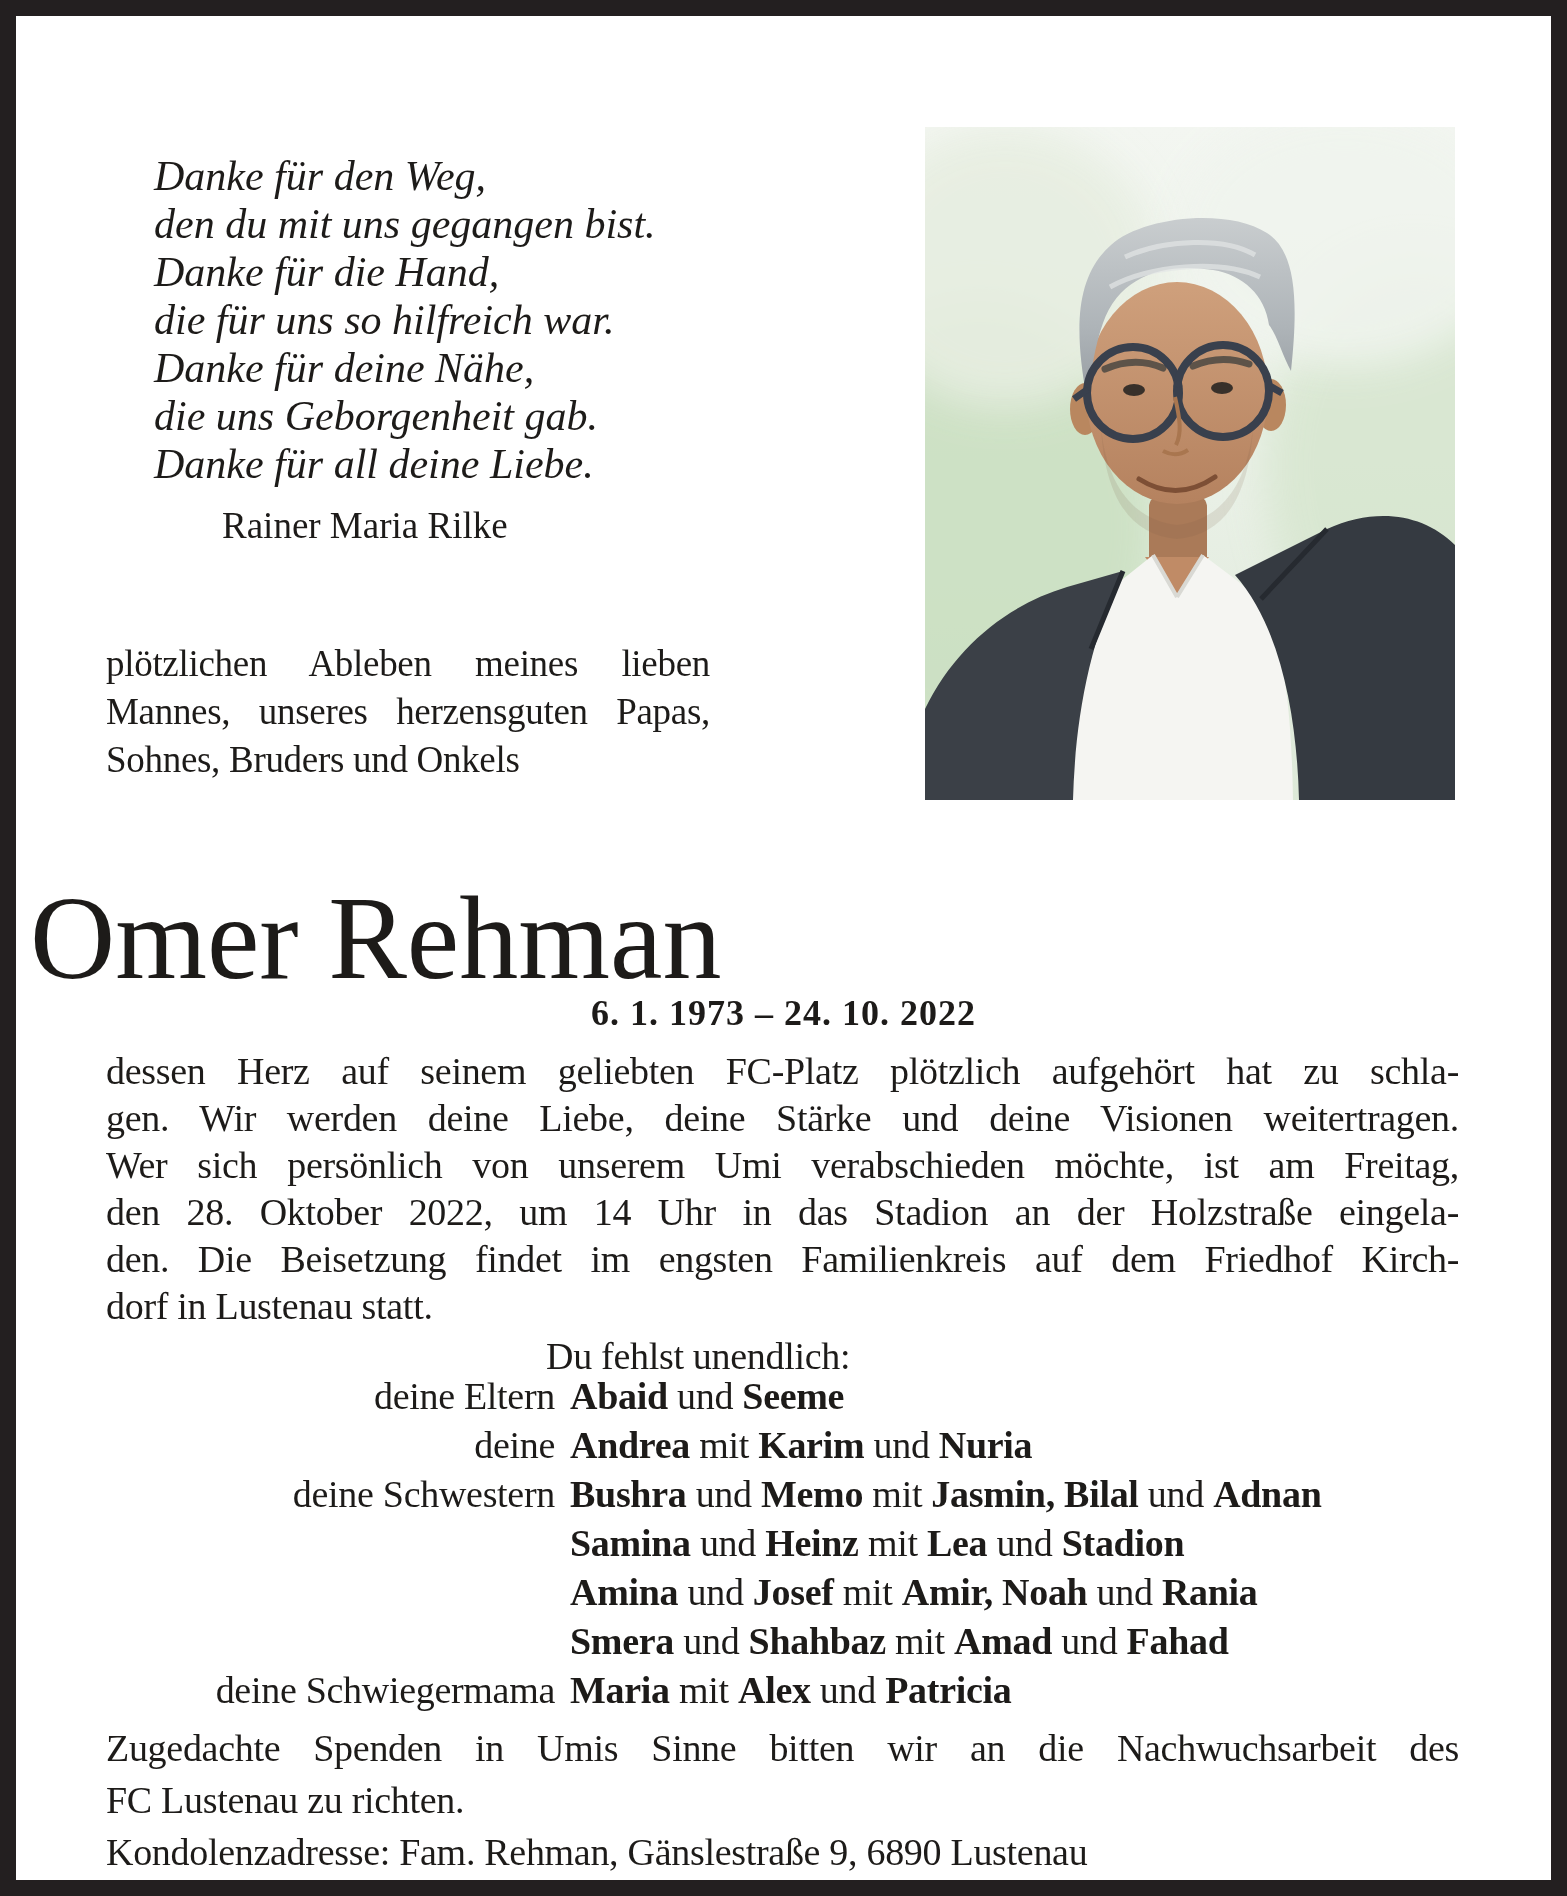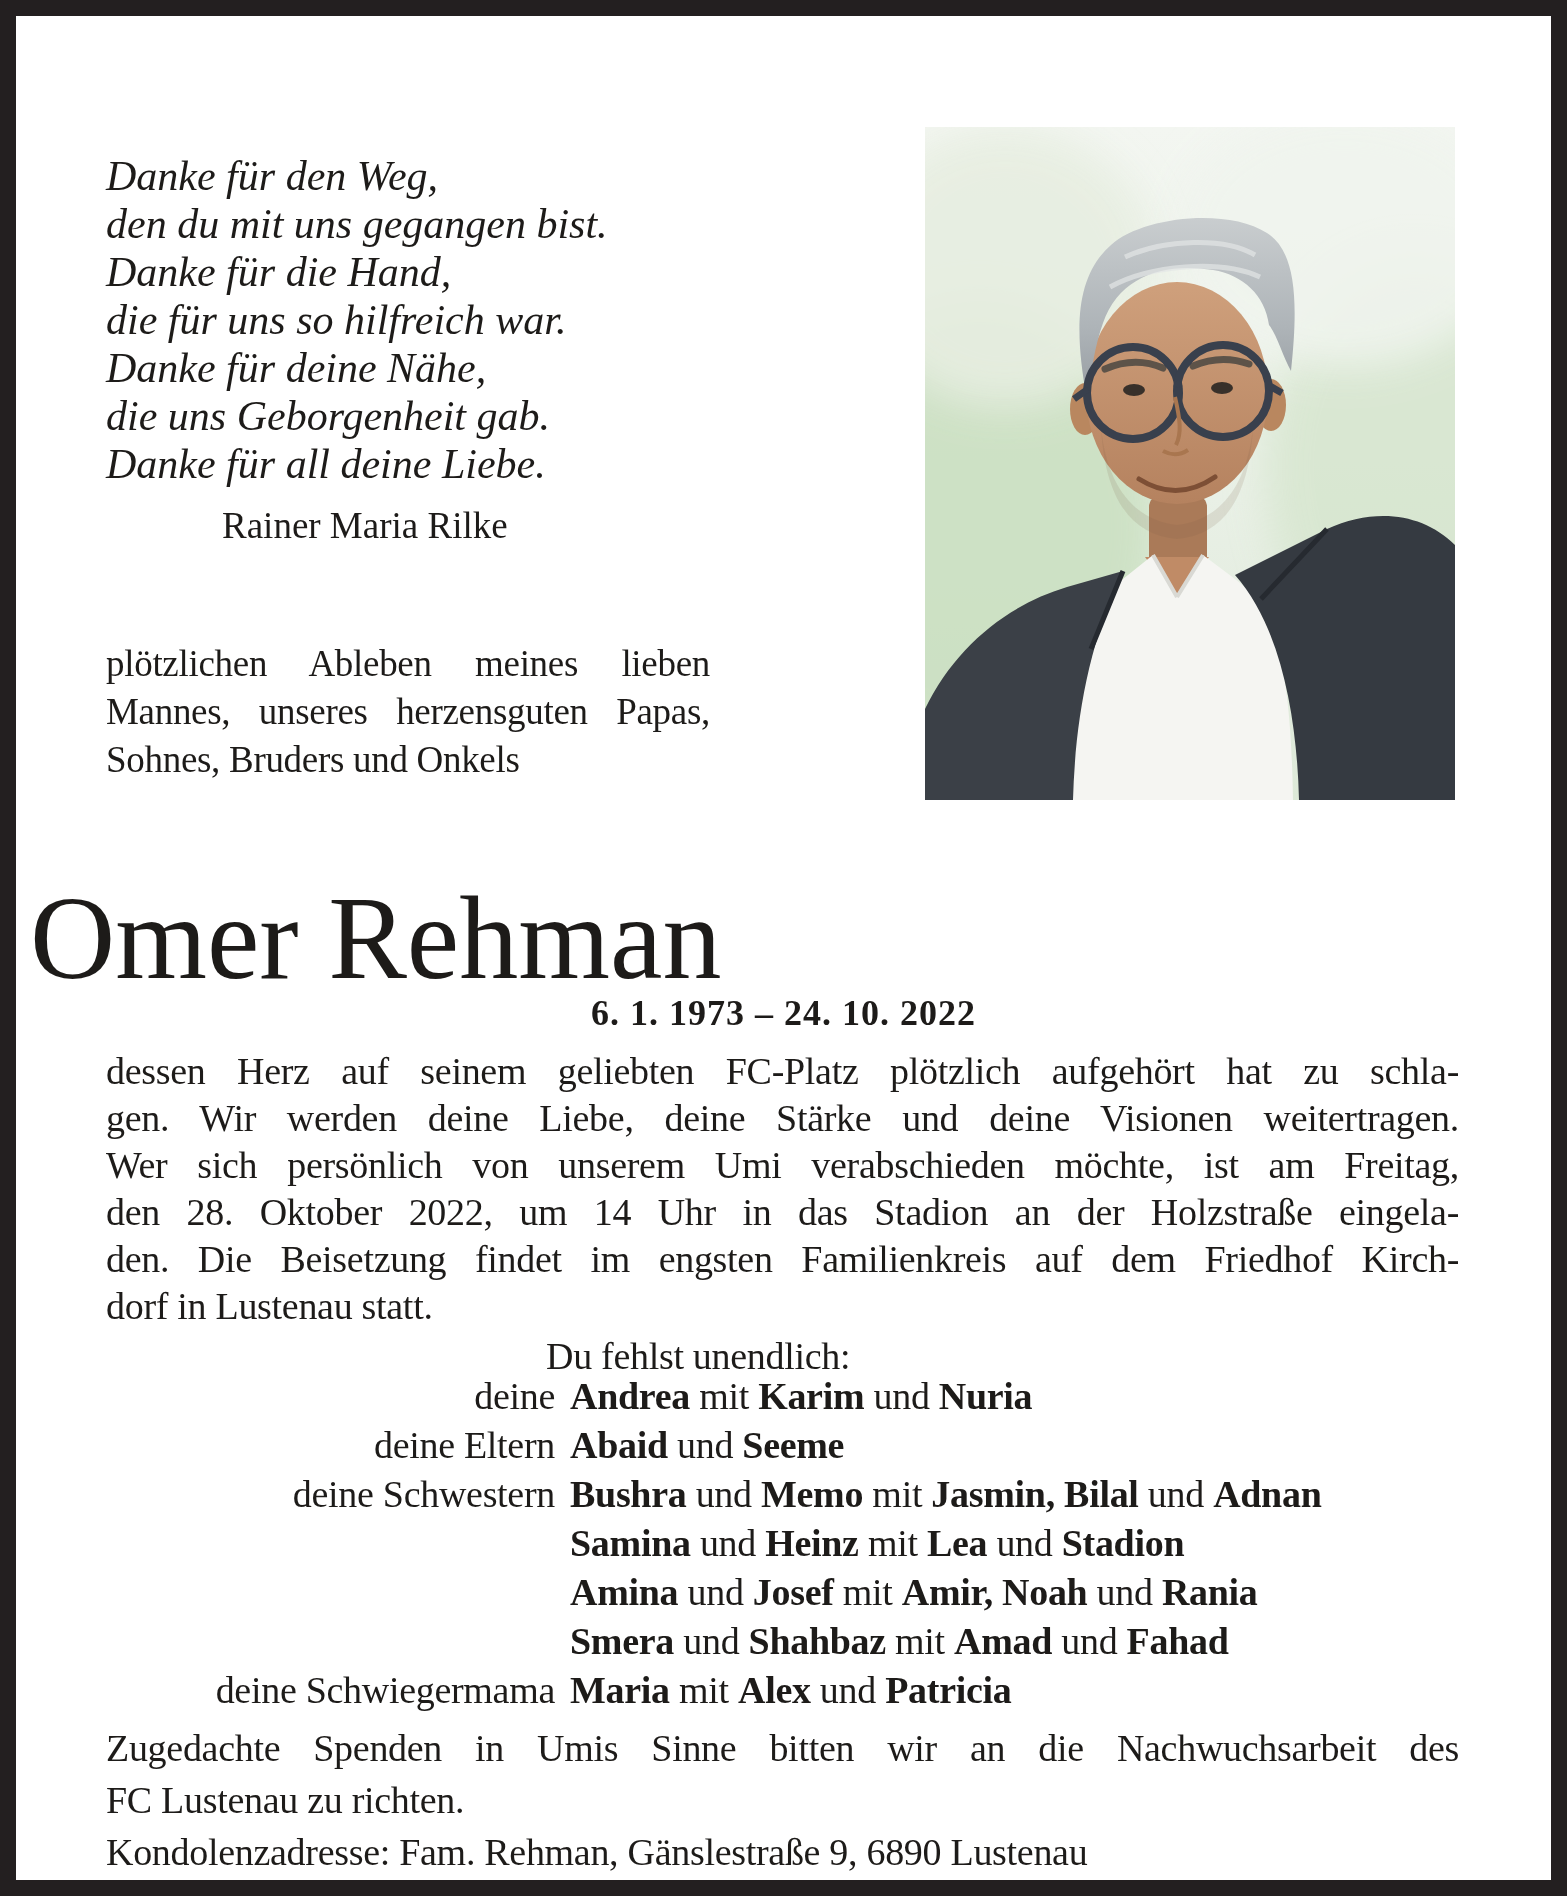--- a/index.html
+++ b/index.html
@@ -4,21 +4,21 @@
 <title>Todesanzeige</title>
 <style>
   html,body{margin:0;padding:0;background:#ffffff;}
   .page{
     position:relative;width:1567px;height:1896px;box-sizing:border-box;
     background:#ffffff;border:16px solid #231f20;overflow:hidden;
     font-family:"Liberation Serif","DejaVu Serif",serif;color:#1d1b19;
   }
   
   .poem{position:absolute;left:90px;top:136px;font-style:italic;font-size:42px;line-height:48px;}
-  .poem .pl{white-space:nowrap;}
+  .poem .pl{white-space:nowrap;margin-left:48px;}
   .attr{margin-top:14px;margin-left:116px;font-style:normal;font-size:37px;}
   
   .photo{position:absolute;left:909px;top:111px;width:530px;height:673px;}
   .photo svg{display:block;width:100%;height:100%;}
   
   .intro{position:absolute;left:90px;top:624px;width:604px;font-size:37px;line-height:48px;letter-spacing:-0.3px;}
   
   .title{position:absolute;left:0;right:0;top:848px;text-align:left;font-size:118px;line-height:150px;margin-left:14px;}
   .dates{position:absolute;left:0;right:0;top:976px;text-align:center;font-size:36px;font-weight:bold;letter-spacing:1px;}
   
@@ -125,22 +125,22 @@
       <div class="jl">dessen Herz auf seinem geliebten FC-Platz plötzlich aufgehört hat zu schla-</div>
       <div class="jl">gen. Wir werden deine Liebe, deine Stärke und deine Visionen weitertragen.</div>
       <div class="jl">Wer sich persönlich von unserem Umi verabschieden möchte, ist am Freitag,</div>
       <div class="jl">den 28. Oktober 2022, um 14 Uhr in das Stadion an der Holzstraße eingela-</div>
       <div class="jl">den. Die Beisetzung findet im engsten Familienkreis auf dem Friedhof Kirch-</div>
       <div class="jl last">dorf in Lustenau statt.</div>
     </div>
 
   <div class="heading">Du fehlst unendlich:</div>
   <div class="mourners">
+      <div class="mrow"><span class="mrole">deine Eltern</span><span class="mnames"><span class="bold">Abaid</span><span> und </span><span class="bold">Seeme</span></span></div>
       <div class="mrow"><span class="mrole">deine</span><span class="mnames"><span class="bold">Andrea</span><span> mit </span><span class="bold">Karim</span><span> und </span><span class="bold">Nuria</span></span></div>
-      <div class="mrow"><span class="mrole">deine Eltern</span><span class="mnames"><span class="bold">Abaid</span><span> und </span><span class="bold">Seeme</span></span></div>
       <div class="mrow"><span class="mrole">deine Schwestern</span><span class="mnames"><span class="bold">Bushra</span><span> und </span><span class="bold">Memo</span><span> mit </span><span class="bold">Jasmin, Bilal</span><span> und </span><span class="bold">Adnan</span></span></div>
       <div class="mrow"><span class="mrole"></span><span class="mnames"><span class="bold">Samina</span><span> und </span><span class="bold">Heinz</span><span> mit </span><span class="bold">Lea</span><span> und </span><span class="bold">Stadion</span></span></div>
       <div class="mrow"><span class="mrole"></span><span class="mnames"><span class="bold">Amina</span><span> und </span><span class="bold">Josef</span><span> mit </span><span class="bold">Amir, Noah</span><span> und </span><span class="bold">Rania</span></span></div>
       <div class="mrow"><span class="mrole"></span><span class="mnames"><span class="bold">Smera</span><span> und </span><span class="bold">Shahbaz</span><span> mit </span><span class="bold">Amad</span><span> und </span><span class="bold">Fahad</span></span></div>
       <div class="mrow"><span class="mrole">deine Schwiegermama</span><span class="mnames"><span class="bold">Maria</span><span> mit </span><span class="bold">Alex</span><span> und </span><span class="bold">Patricia</span></span></div>
     </div>
 
   <div class="closing">
     <div>
         <div class="jl">Zugedachte Spenden in Umis Sinne bitten wir an die Nachwuchsarbeit des</div>

